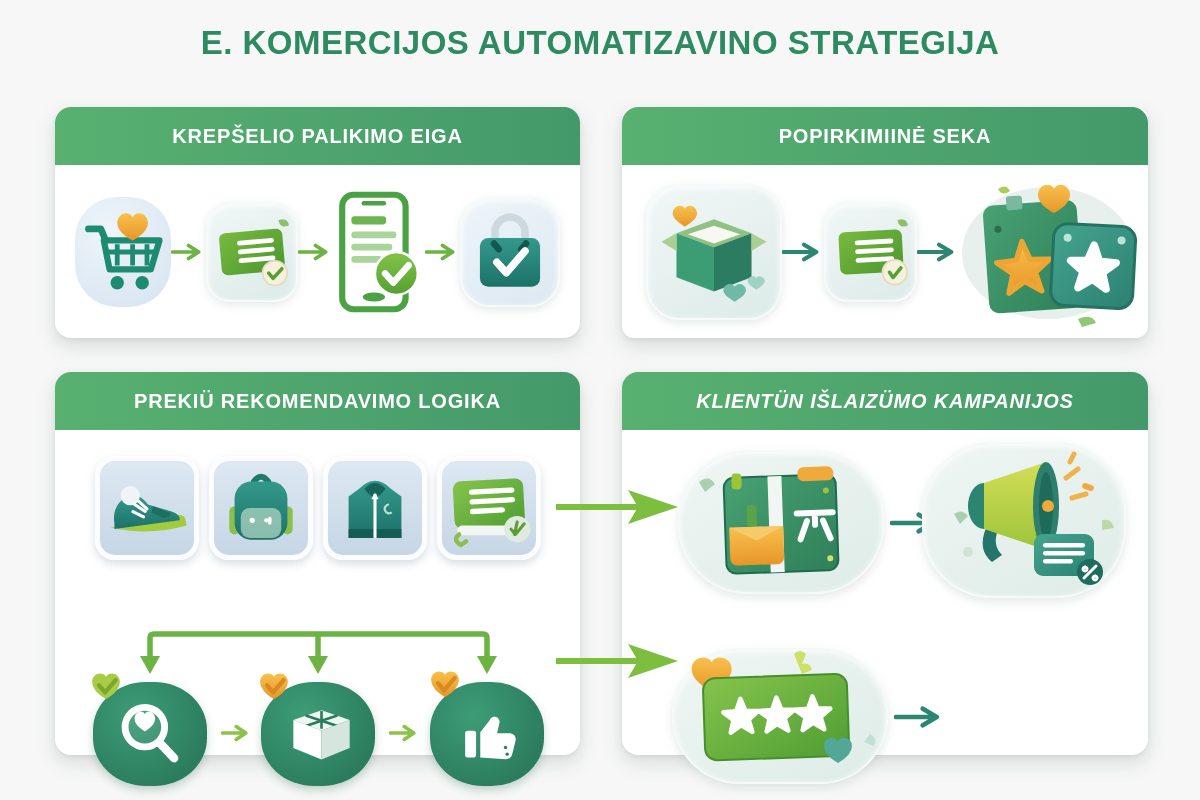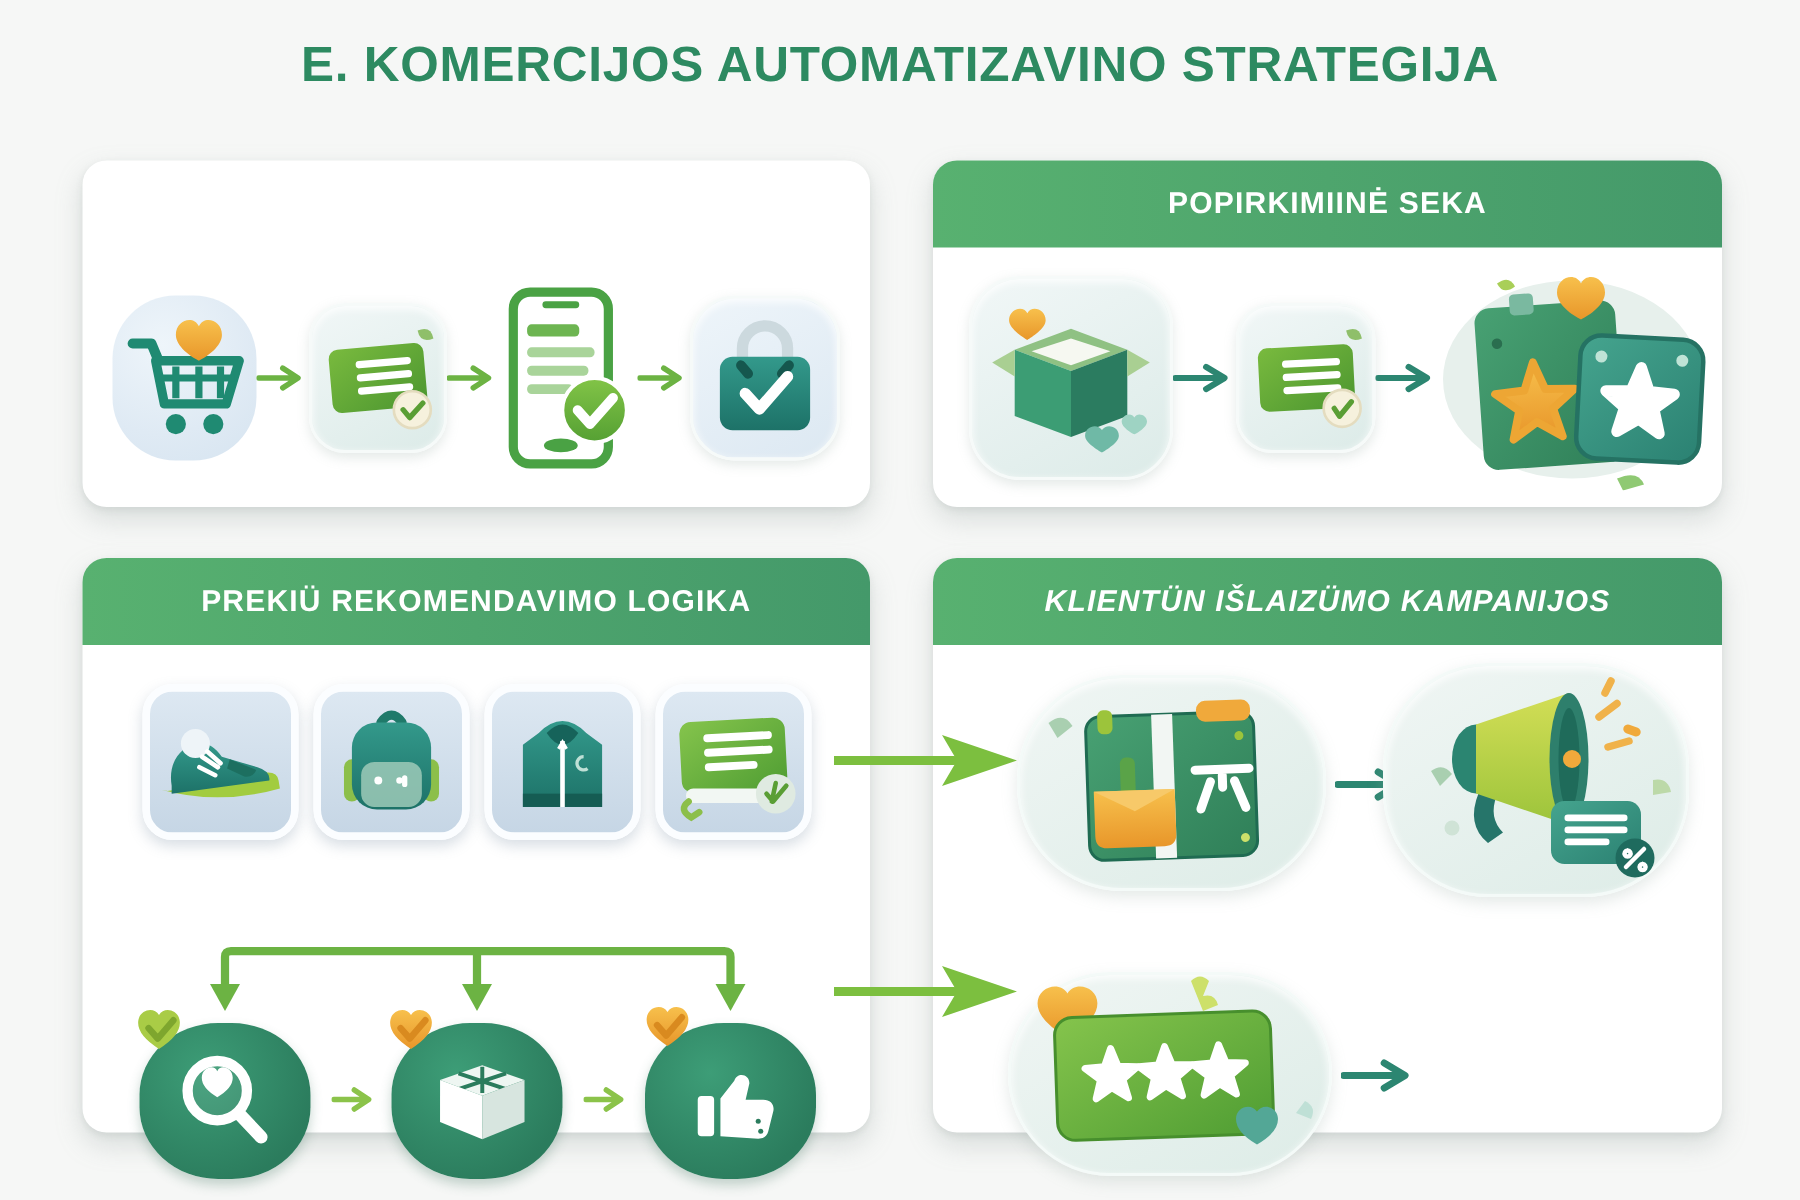--- a/index.html
+++ b/index.html
@@ -14,21 +14,21 @@
     position:absolute;top:24px;left:0;width:100%;margin:0;
     text-align:center;font-size:33px;font-weight:800;letter-spacing:.5px;
     color:#2d8a61;
   }
   
   .panel{
     position:absolute;background:#ffffff;border-radius:16px;
     box-shadow:0 8px 18px rgba(140,155,150,.28), 0 2px 4px rgba(140,155,150,.15);
   }
   .panel-tl{left:55px;top:107px;width:525px;height:231px;}
-  .panel-tr{left:622px;top:107px;width:526px;height:231px;}
+  .panel-tr{left:622px;top:107px;width:526px;height:231px;border-radius:12px;}
   .panel-bl{left:55px;top:372px;width:525px;height:383px;}
   .panel-br{left:622px;top:372px;width:526px;height:383px;font-style:italic;}
   .panel-header{
     position:absolute;left:0;top:0;width:100%;height:58px;
     border-radius:16px 16px 0 0;
     background:linear-gradient(90deg,#58b170,#44996a);
     display:flex;align-items:center;justify-content:center;
   }
   .panel-header span{
     color:#ffffff;font-size:20px;font-weight:700;letter-spacing:.8px;
@@ -125,20 +125,23 @@
         <stop offset="1" stop-color="#55a033"></stop>
     </linearGradient>
   </defs>
 </svg>
 
 <div class="canvas">
 
   <h1 class="main-title">E. KOMERCIJOS AUTOMATIZAVINO STRATEGIJA</h1>
 
   <section class="panel panel-tl">
+    <header class="panel-header">
+      <span>KREPŠELIO PALIKIMO EIGA</span>
+    </header>
     <div class="panel-body">
       <div class="flow-row" style="padding:0 20px;">
 
         <div class="blob-blue" style="width:102px;height:110px;">
           <svg width="96" height="100" viewBox="0 0 100 104">
             <path d="M14 28 h13 l5 12" fill="none" stroke="#1f8a72" stroke-width="7" stroke-linecap="round" stroke-linejoin="round"></path>
             <path d="M30 40 h58 l-9 30 H36 Z" fill="none" stroke="#1f8a72" stroke-width="6.5" stroke-linejoin="round"></path>
             <path d="M44 44 v22 M60 44 v22 M75 44 v22 M33 52 h52" stroke="#1f8a72" stroke-width="5"></path>
             <circle cx="44" cy="84" r="7" fill="#1f8a72"></circle>
             <circle cx="70" cy="84" r="7" fill="#1f8a72"></circle>

